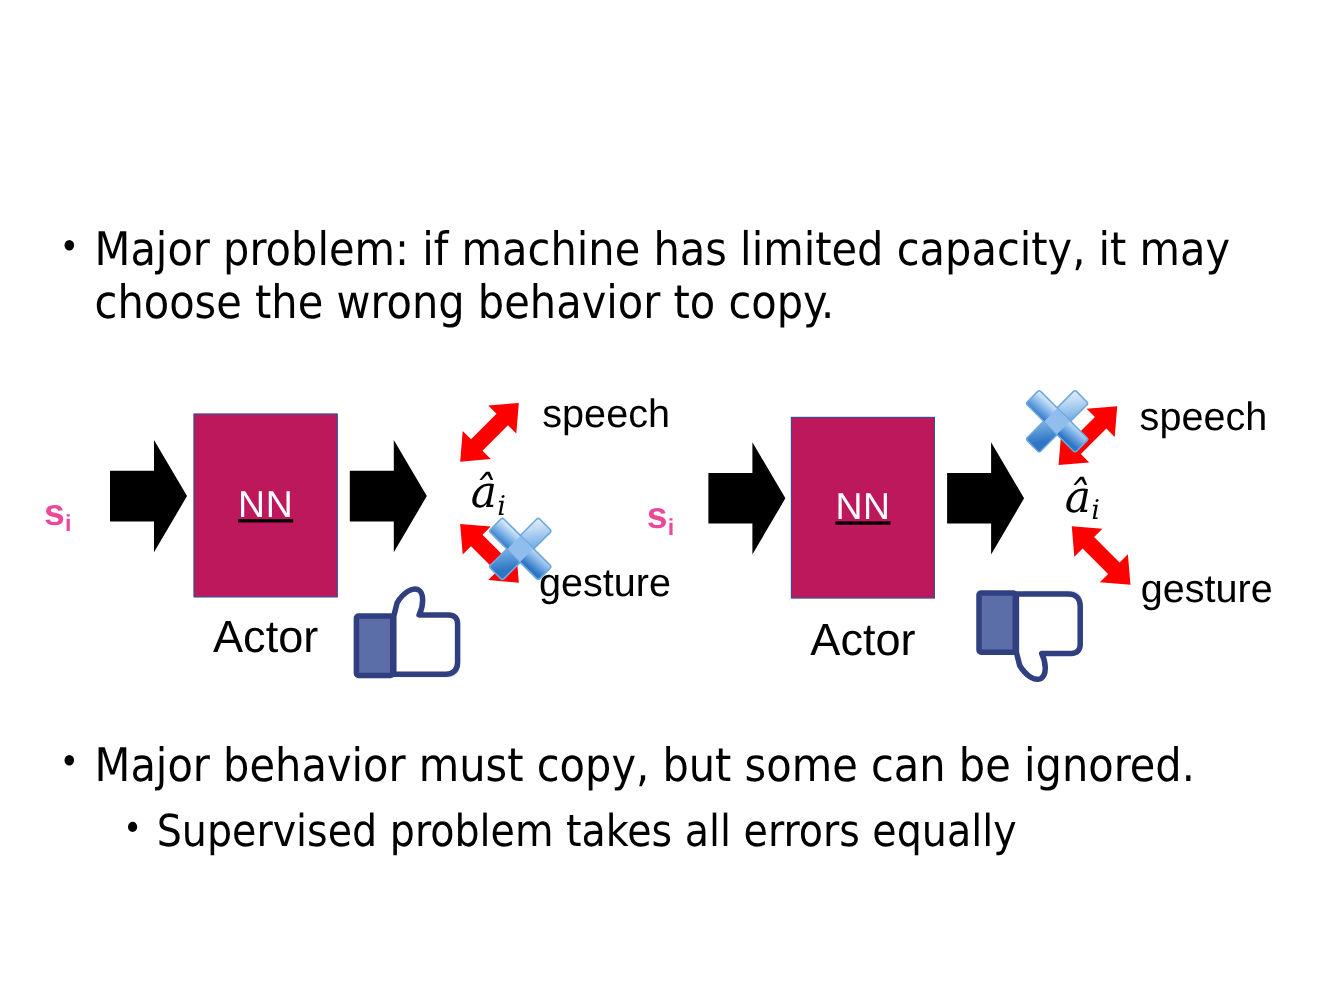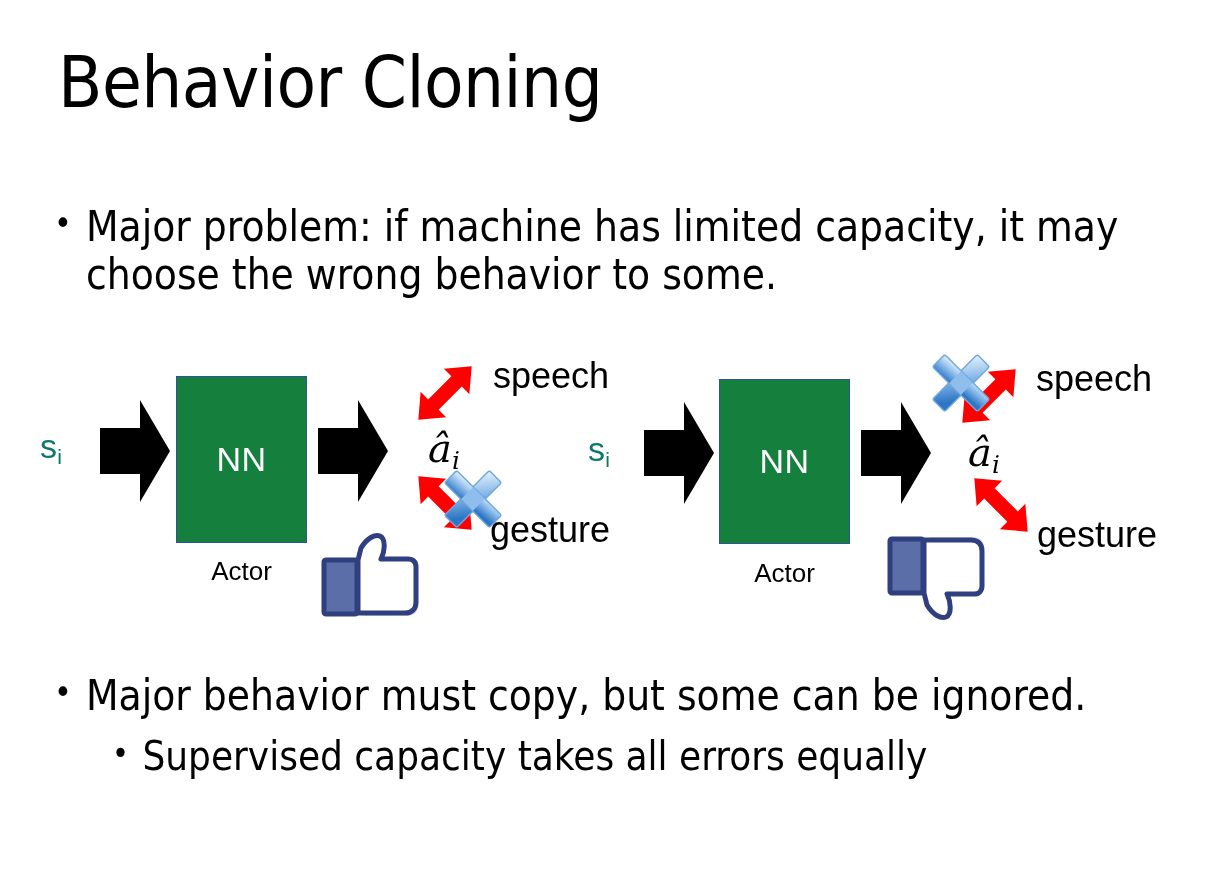--- a/index.html
+++ b/index.html
@@ -75,50 +75,52 @@
     top: 733px;
     width: 1050px;
     font-size: 40px;
   }
 
   
   .diagram { position: absolute; top: 0; left: 0; }
 
   .nn-box {
     position: absolute;
-    background: #15803d;
+    background: #be185d;
     border: 1px solid #2E5496;
     box-sizing: border-box;
     display: flex;
     align-items: center;
     justify-content: center;
+    text-decoration: underline;
   }
   .nn-label {
     color: #ffffff;
     font-family: "Liberation Sans", sans-serif;
     font-size: 34px;
     font-weight: 400;
     letter-spacing: 0.5px;
   }
   .actor-label {
     position: absolute;
     color: #000000;
     font-family: "Liberation Sans", sans-serif;
-    font-size: 26px;
+    font-size: 41px;
     font-weight: 400;
     white-space: nowrap;
     text-align: center;
   }
   .s-label {
     position: absolute;
-    color: #0f766e;
+    color: #ec4899;
     font-family: "Liberation Sans", sans-serif;
     font-size: 34px;
-    font-weight: 400;
-    white-space: nowrap;
+    font-weight: 700;
+    white-space: nowrap;
+    margin-top: 20px;
   }
   .s-label sub {
     font-size: 0.62em;
     vertical-align: baseline;
     position: relative;
     top: 0.28em;
     left: 0.01em;
   }
   .a-hat {
     position: absolute;
@@ -152,25 +154,24 @@
   .block-arrow svg, .red-arrow svg, .blue-x svg, .hand-icon svg {
     display: block;
     overflow: visible;
   }
 </style>
 </head>
 <body>
 
 <div id="slide">
 
-  <div id="slide-title">Behavior Cloning</div>
 
   <div class="bullet-row" id="bullet-main">
     <span class="bullet-dot">•</span>
-    <span class="bullet-text">Major problem: if machine has limited capacity, it may choose the wrong behavior to some.</span>
+    <span class="bullet-text">Major problem: if machine has limited capacity, it may choose the wrong behavior to copy.</span>
   </div>
 
   <div class="diagram">
 
     <div class="s-label" style="left:40px; top:427px;">
       <span>s</span><sub>i</sub>
     </div>
 
     <div class="block-arrow" style="left:100px; top:398px;">
       <svg width="70" height="106" viewBox="0 0 70 106">
@@ -330,16 +331,16 @@
 
   </div>
 
   <div class="bullet-row" id="bullet-lower-1">
     <span class="bullet-dot">•</span>
     <span class="bullet-text">Major behavior must copy, but some can be ignored.</span>
   </div>
 
   <div class="bullet-row" id="bullet-lower-2">
     <span class="bullet-dot">•</span>
-    <span class="bullet-text">Supervised capacity takes all errors equally</span>
+    <span class="bullet-text">Supervised problem takes all errors equally</span>
   </div>
 
 </div>
 
 </body></html>

